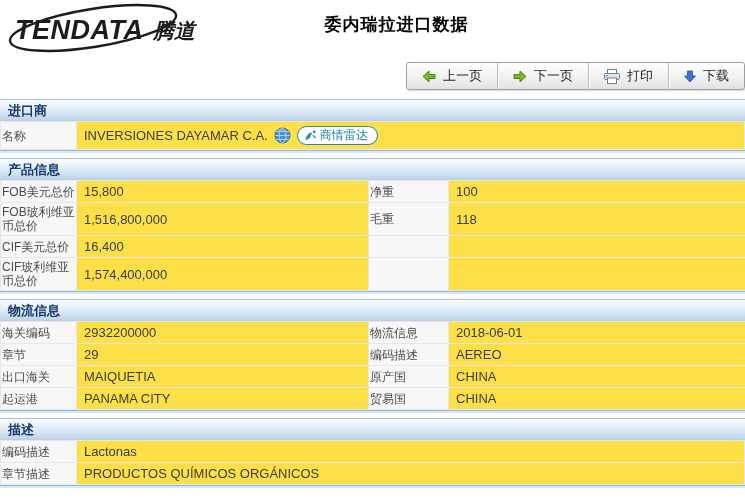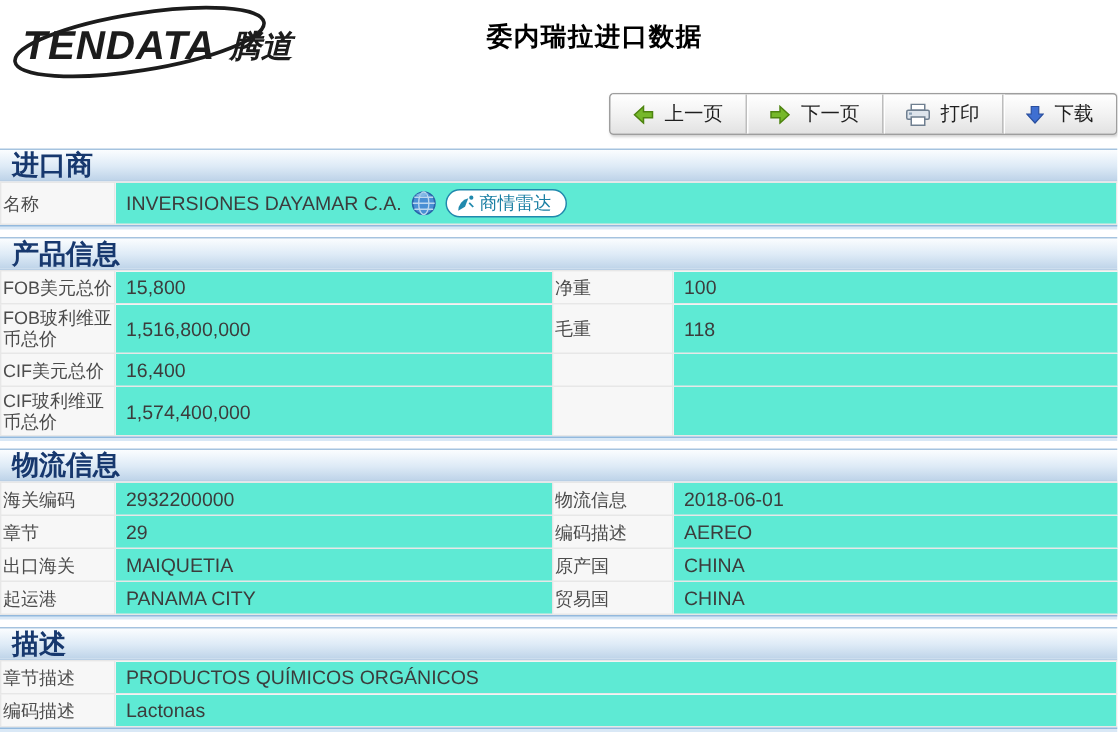--- a/index.html
+++ b/index.html
@@ -31,35 +31,35 @@
     display: flex; align-items: center; gap: 7px;
     padding: 0 15px; font-size: 13px; color: #1f1f1f; cursor: pointer;
     border-right: 1px solid #bdbdbd; box-shadow: 1px 0 0 #ffffff;
   }
   .tb-btn:last-child { border-right: none; box-shadow: none; }
   .tb-btn .ic { display: inline-flex; }
   
   .section { margin-bottom: 0; }
   .section-header {
     height: 22px; line-height: 21px; padding-left: 8px;
-    font-size: 18px; font-weight: bold; color: #17386e;
+    font-size: 13px; font-weight: bold; color: #17386e;
     background: linear-gradient(#fbfdff, #ddeaf6 55%, #bfd4e9);
     border-top: 1px solid #a5c3df; border-bottom: 1px solid #b9cfe5;
   }
   table { width: 745px; border-collapse: collapse; table-layout: fixed; }
   col.lc1 { width: 76px; } col.vc1 { width: 292px; }
   col.lc2 { width: 80px; } col.vc2 { width: 297px; }
   col.lcd { width: 76px; }
   th {
     background: #f7f7f7; font-weight: normal; font-size: 12px; color: #4c4c4c;
     text-align: left; border: 1px solid #e7e7e7; padding: 2px 1px;
     line-height: 14px;
   }
   td {
-    font-size: 13px; color: #3c3c3c; background: #5eead4;
+    font-size: 13px; color: #3c3c3c; background: #fde047;
     border: 1px solid #e7e7e7; padding: 2px 7px; line-height: 17px;
     white-space: nowrap; overflow: hidden;
   }
   tr { height: 22px; }
   .section-bottom {
     height: 3px; background: #d9e8f6; border-top: 1px solid #93b9dd;
     margin-bottom: 5px;
   }
   
   .name-flex { display: flex; align-items: center; gap: 6px; }
@@ -241,23 +241,23 @@
 
 <div class="section">
   <div class="section-header">描述</div>
   <table>
     <colgroup>
         <col class="lcd">
         <col>
       </colgroup>
     <tbody>
         <tr>
+      <th>编码描述</th>
+      <td>Lactonas</td>
+    </tr>
+    <tr>
       <th>章节描述</th>
       <td>PRODUCTOS QUÍMICOS ORGÁNICOS</td>
     </tr>
-    <tr>
-      <th>编码描述</th>
-      <td>Lactonas</td>
-    </tr>
   </tbody>
     </table>
   <div class="section-bottom"></div>
 </div>
 
 </body></html>

